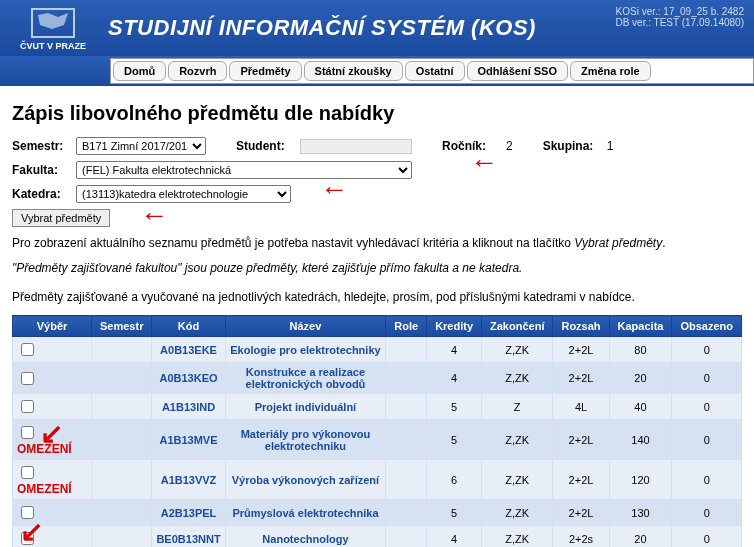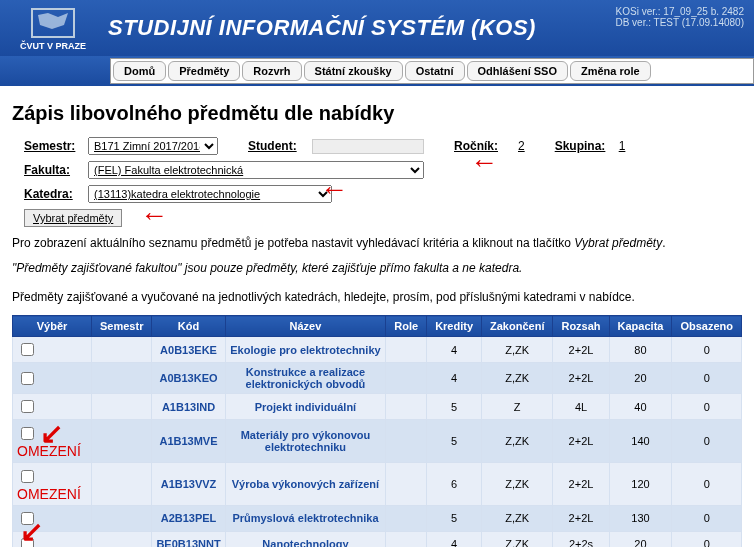--- a/index.html
+++ b/index.html
@@ -6,41 +6,41 @@
   .header { background: linear-gradient(#2a5fb5, #1a4a9e); color: #fff; display: flex; align-items: center; padding: 4px 8px; height: 48px; position: relative; }
   .logo-area { display: flex; flex-direction: column; align-items: center; margin-right: 10px; width: 90px; }
   .logo-svg { width: 50px; height: 36px; }
   .logo-text { font-size: 9px; font-weight: bold; color: #fff; }
   .system-title { font-size: 22px; font-weight: bold; letter-spacing: 0.5px; flex: 1; font-style: italic; }
   .version-box { position: absolute; right: 10px; top: 6px; text-align: right; font-size: 10px; color: #cde; }
   .menu-wrap { background: linear-gradient(#2a5fb5, #1a4a9e); padding: 2px 0 2px 110px; }
   .menu-item { background: #f5f5f5; border: 1px solid #aaa; padding: 3px 10px; margin-right: 2px; font-size: 11px; font-weight: bold; cursor: pointer; color: #000; border-radius: 6px; }
   .content { padding: 8px 12px; }
   h1.page-title { font-size: 20px; margin: 8px 0 12px 0; font-weight: bold; }
-  .filter-row { display: flex; align-items: center; margin: 6px 12px; font-size: 12px; text-decoration: underline; }
+  .filter-row { display: flex; align-items: center; margin: 6px 0; font-size: 12px; }
   .filter-row label { font-weight: bold; margin-right: 6px; min-width: 58px; }
   .filter-row .gap { width: 30px; }
   select { font-size: 11px; padding: 1px; }
   .sel-semestr { width: 130px; }
   .sel-fakulta { width: 336px; }
-  .sel-katedra { width: 244px; }
+  .sel-katedra { width: 215px; }
   .btn { font-size: 11px; padding: 2px 8px; border: 1px solid #888; background: #eee; cursor: pointer; }
   .info-text { font-size: 12px; margin: 8px 0 4px 0; line-height: 1.4; }
   .info-text em { font-style: italic; }
   .tbl { width: 100%; border-collapse: collapse; font-size: 11px; margin-top: 10px; }
   .tbl th { background: linear-gradient(#2a5fb5, #1a4a9e); color: #fff; padding: 4px 8px; text-align: center; font-weight: bold; border: 1px solid #1a4090; }
   .tbl td { padding: 3px 4px; text-align: center; border: 1px solid #d5e0f0; }
   .tbl tr.odd td { background: #e8eef8; }
   .tbl tr.even td { background: #d6e2f2; }
   .tbl td.kod, .tbl td.nazev { color: #1a4a9e; font-weight: bold; }
   .tbl td.nazev { text-align: center; }
   .tbl td.kod { text-align: center; }
   .tbl td.vyber { text-align: left; width: 70px; }
   .chk { vertical-align: middle; }
-  .omez { color: #d00; font-weight: normal; font-size: 14px; }
+  .omez { color: #d00; font-weight: bold; font-size: 12px; }
   .plain { color: #000; font-weight: normal; }
   .student-val { background: #eee; color: #eee; display: inline-block; width: 110px; border: 1px solid #ccc; height: 13px; }
   .arrow { position: absolute; color: #d00; font-size: 28px; font-weight: bold; pointer-events: none; line-height: 1; }
   .arrow.left::before { content: "←"; }
   .arrow.downleft::before { content: "↙"; }
   .rel { position: relative; }
 </style>
 </head>
 <body>
 
@@ -57,22 +57,22 @@
   <div class="system-title">STUDIJNÍ INFORMAČNÍ SYSTÉM (KOS)</div>
   <div class="version-box">
     <div>KOSi ver.: 17_09_25 b. 2482</div>
     <div>DB ver.: TEST (17.09.14080)</div>
   </div>
 </div>
 
 <div class="menu-wrap">
   <div style="display:flex; background:#fff; padding:2px; border:1px solid #999;">
     <span class="menu-item">Domů</span>
+    <span class="menu-item">Rozvrh</span>
     <span class="menu-item">Předměty</span>
-    <span class="menu-item">Rozvrh</span>
     <span class="menu-item">Státní zkoušky</span>
     <span class="menu-item">Ostatní</span>
     <span class="menu-item">Odhlášení SSO</span>
     <span class="menu-item">Změna role</span>
   </div>
 </div>
 
 <div class="content">
 
 <h1 class="page-title">Zápis libovolného předmětu dle nabídky</h1>

